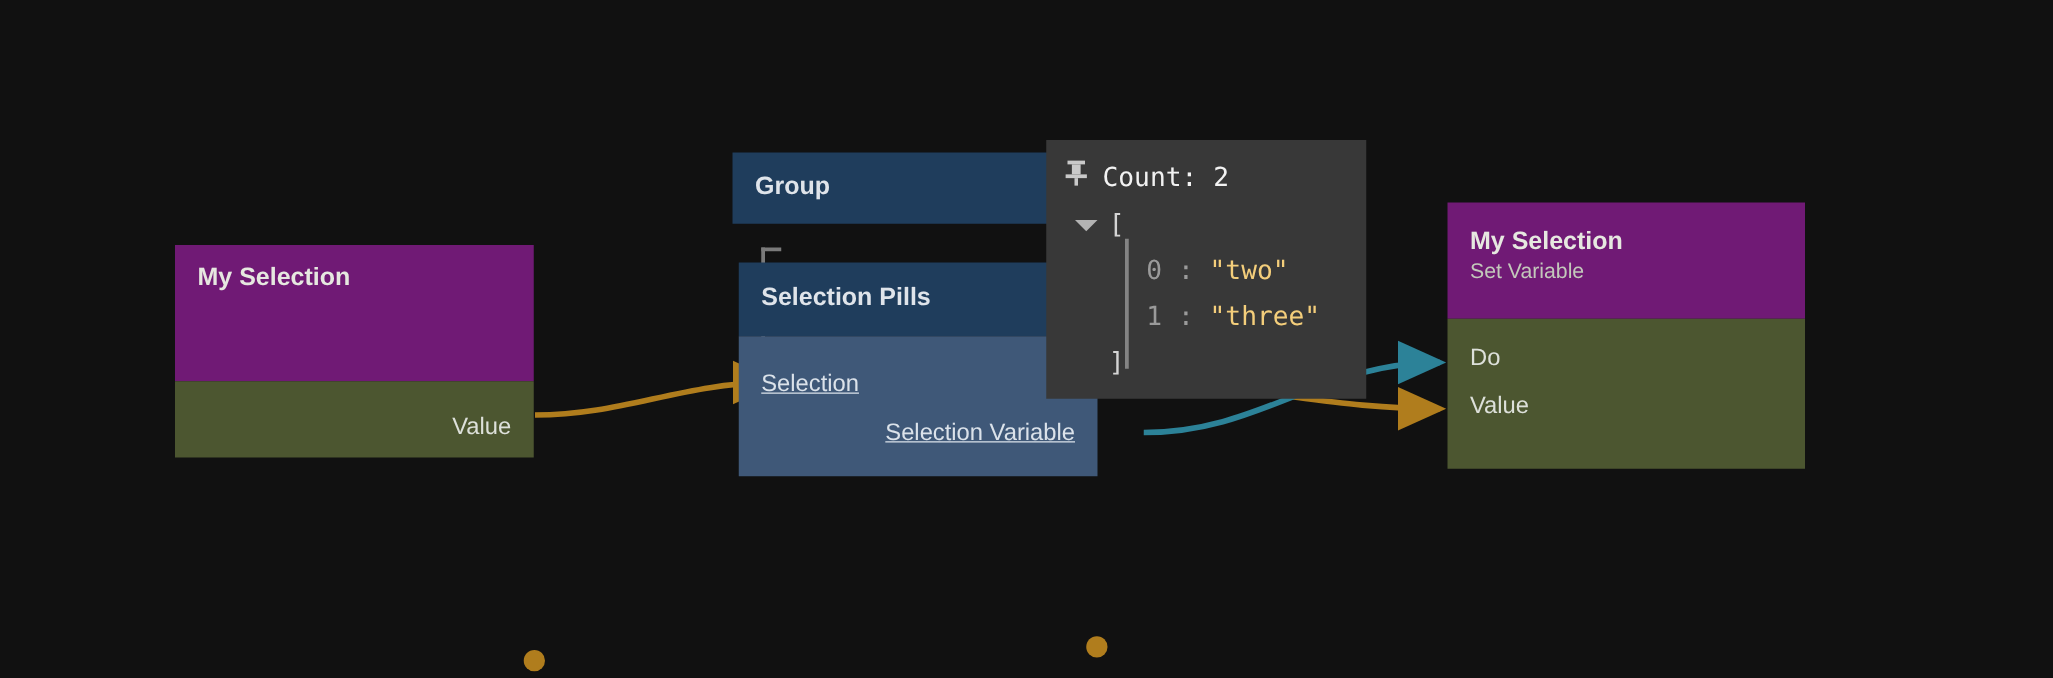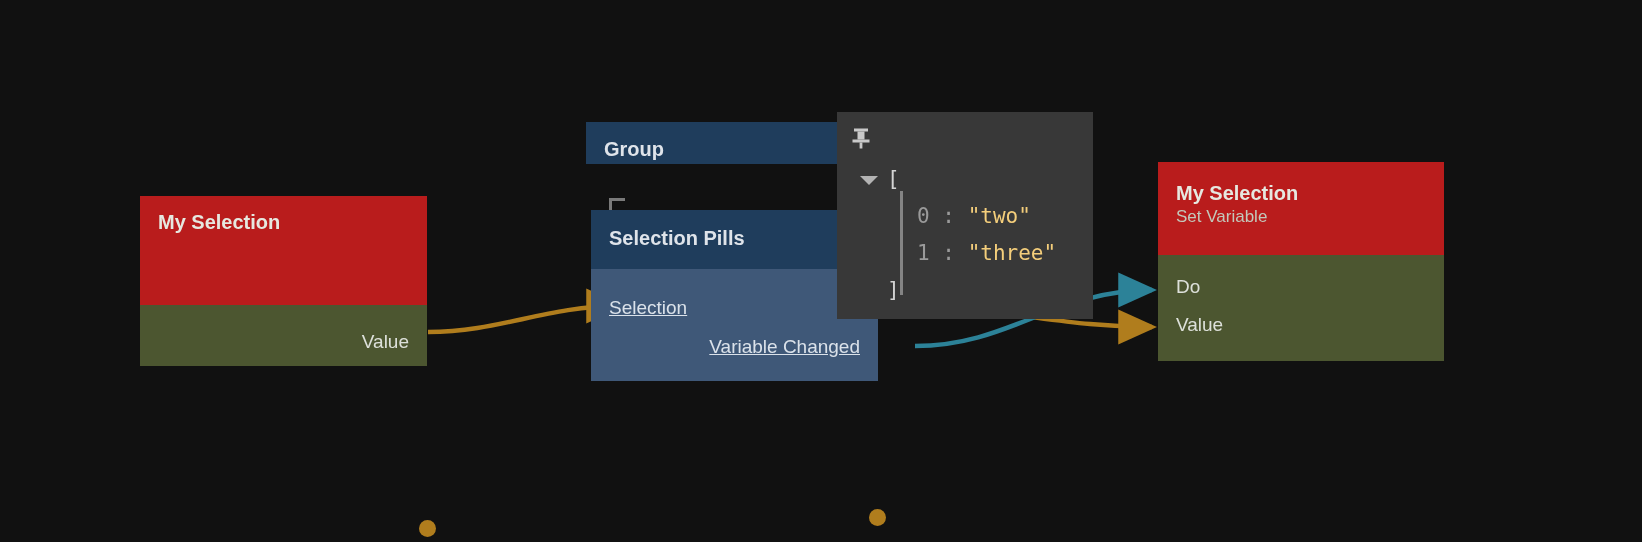--- a/index.html
+++ b/index.html
@@ -38,21 +38,21 @@
     color: #c3c8bb;
     line-height: 1.3;
     white-space: nowrap;
   }
   .node-body {
     box-sizing: border-box;
     position: relative;
   }
 
   
-  .green .node-header { background: #b91c1c; }
+  .green .node-header { background: #701a75; }
   .green .node-body   { background: #4c5630; }
 
   
   .blue .node-header { background: #1f3d5c; }
   .blue .node-body   { background: #3f5878; }
   .blue .node-title  { color: #dfe4ea; }
 
   
   .row {
     position: absolute;
@@ -163,61 +163,62 @@
     <div class="node-header" style="height:109px;">
       <div class="node-title">My Selection</div>
     </div>
     <div class="node-body" style="height:61px;">
       <div class="row right" style="top:27px;">Value</div>
     </div>
     <div class="port orange" style="left:279px; top:324px;"></div>
   </div>
 
   <div class="node blue" style="left:586px; top:122px; width:290px;">
-    <div class="node-header" style="height:42px; padding-top:15px;">
+    <div class="node-header" style="height:57px; padding-top:15px;">
       <div class="node-title">Group</div>
     </div>
   </div>
 
   <div class="group-bracket" style="left:609px; top:198px; width:16px; height:108px;"></div>
 
   <div class="node blue" style="left:591px; top:210px; width:287px;">
     <div class="node-header" style="height:59px; padding-top:16px;">
       <div class="node-title">Selection Pills</div>
     </div>
     <div class="node-body" style="height:112px;">
       <div class="row left blue-text" style="top:29px;">Selection</div>
-      <div class="row right blue-text" style="top:68px;">Variable Changed</div>
+      <div class="row right blue-text" style="top:68px;">Selection Variable</div>
     </div>
     <div class="port orange" style="left:278px; top:299px;"></div>
 
   </div>
 
   <div class="node green" style="left:1158px; top:162px; width:286px;">
     <div class="node-header" style="height:93px; padding-top:19px;">
       <div class="node-title">My Selection</div>
       <div class="node-subtitle">Set Variable</div>
     </div>
-    <div class="node-body" style="height:106px;">
+    <div class="node-body" style="height:120px;">
       <div class="row left" style="top:22px;">Do</div>
       <div class="row left" style="top:60px;">Value</div>
     </div>
   </div>
 
   <div id="tooltip" style="left:837px; top:112px; width:256px;">
 
     <div class="tt-header">
       <span class="pin-icon">
         <svg width="20" height="22" viewBox="0 0 20 22" aria-hidden="true">
           <rect x="3" y="1.5" width="14" height="3" fill="#c9c9c9"></rect>
           <rect x="6.5" y="4.5" width="7" height="8" fill="#c9c9c9"></rect>
           <rect x="1.5" y="12.5" width="17" height="3" fill="#c9c9c9"></rect>
           <rect x="8.6" y="15.5" width="2.8" height="6" fill="#c9c9c9"></rect>
         </svg>
       </span>
+      <span>Count: 2</span>
     </div>
 
     <div class="tt-tree">
       <div class="tt-guide"></div>
 
       <div class="tt-line">
         <span class="tri"></span>
         <span class="tok-bracket">[</span>
       </div>
 

